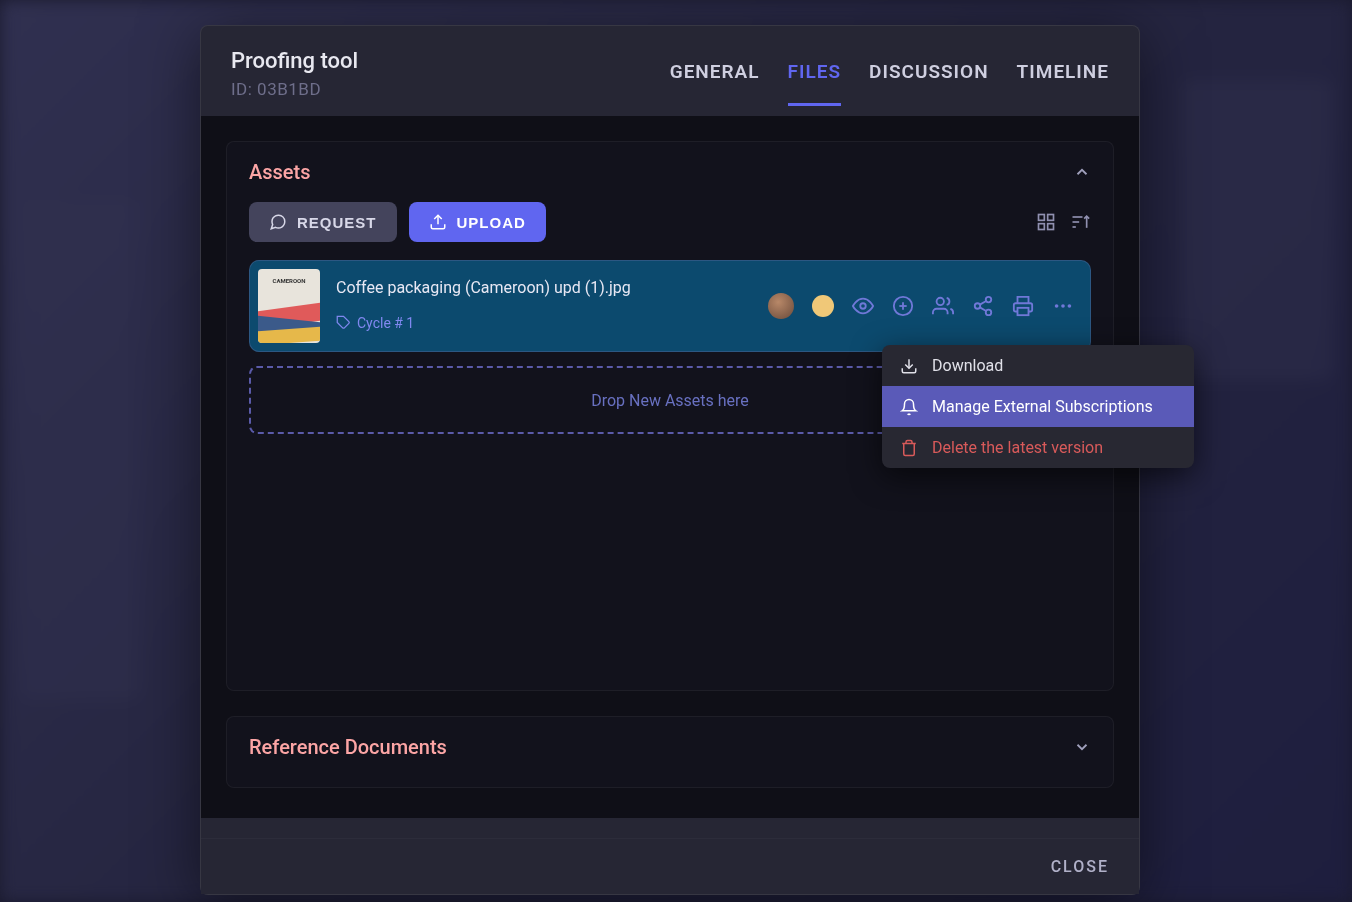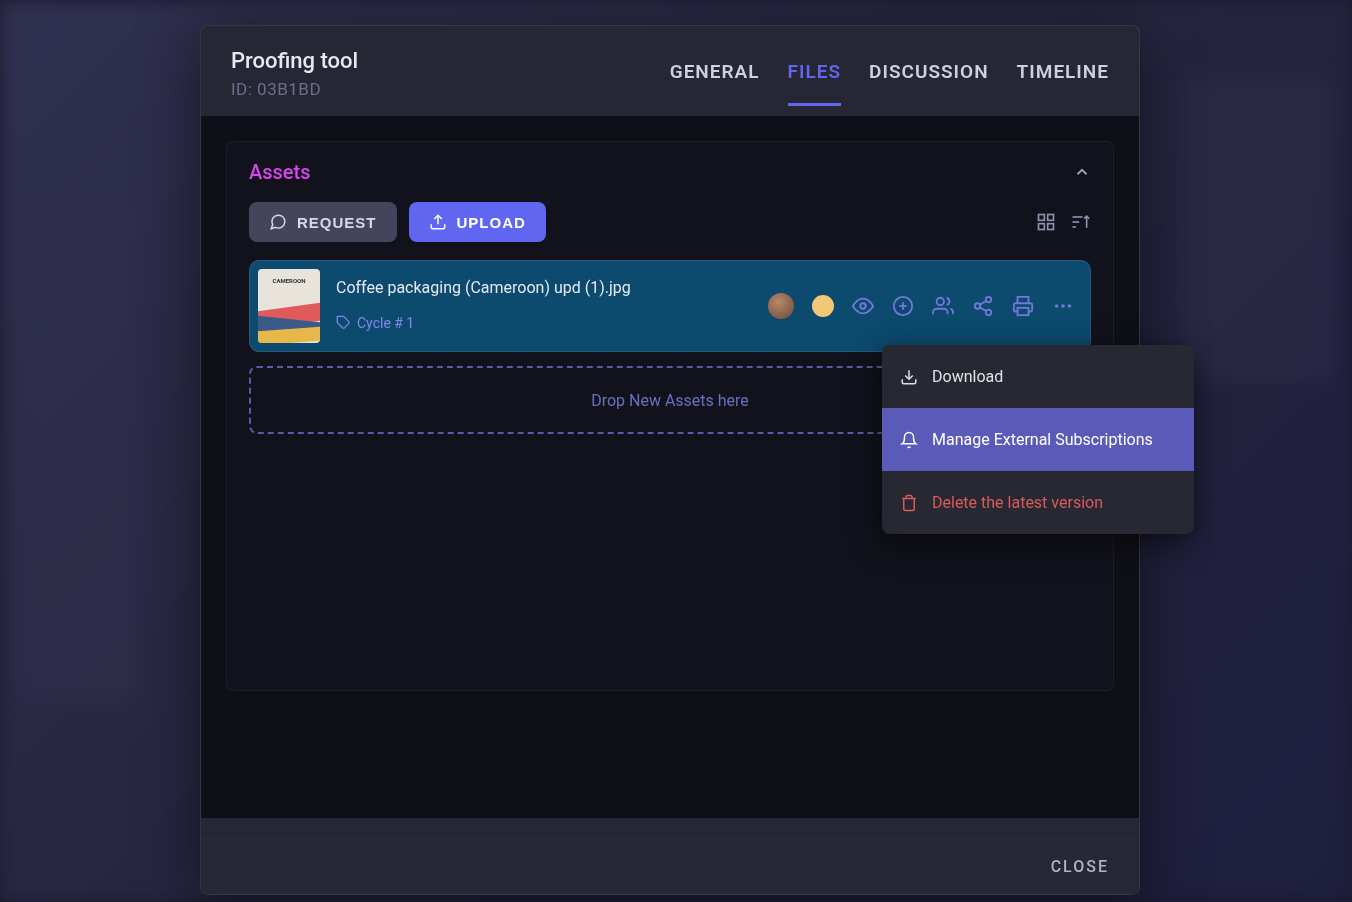--- a/index.html
+++ b/index.html
@@ -90,21 +90,21 @@
     margin-bottom:25px;
   }
   .section-hdr {
     display:flex;
     justify-content:space-between;
     align-items:center;
     padding:18px 22px;
     cursor:pointer;
   }
   .section-hdr h2 {
-    color:#d946ef;
+    color:#fca5a5;
     font-size:20px;
     font-weight:500;
   }
   .chev {
     color:#a0a0bc;
     width:18px;
     height:18px;
   }
   .section-body {
     padding:0 22px 22px;
@@ -225,21 +225,21 @@
     width:312px;
     background:#282832;
     border-radius:8px;
     box-shadow:0 8px 30px rgba(0,0,0,0.6);
     overflow:hidden;
   }
   .menu-item {
     display:flex;
     align-items:center;
     gap:14px;
-    padding:22px 18px;
+    padding:11px 18px;
     font-size:16px;
     cursor:pointer;
   }
   .menu-item.normal { color:#e0e0e8;}
   .menu-item.hover { background:#5a5ab8; color:#fff;}
   .menu-item.danger { color:#d85a5a;}
   .mi-icon { width:18px; height:18px; flex-shrink:0;}
   svg { display:block;}
 </style>
 </head>
@@ -360,20 +360,28 @@
               </svg>
           </div>
         </div>
 
         <div class="dropzone">
           <span>Drop New Assets here</span>
         </div>
       </div>
     </div>
 
+    <div class="section ref-section">
+      <div class="section-hdr">
+        <h2>Reference Documents</h2>
+        <svg class="chev" viewBox="0 0 24 24" fill="none" stroke="currentColor" stroke-width="2.4">
+            <polyline points="6 9 12 15 18 9"></polyline>
+          </svg>
+      </div>
+    </div>
 
   </div>
 
   <div class="modal-footer">
     <span class="close-btn">CLOSE</span>
   </div>
 </div>
 
 <div class="context-menu">
   <div class="menu-item normal">

